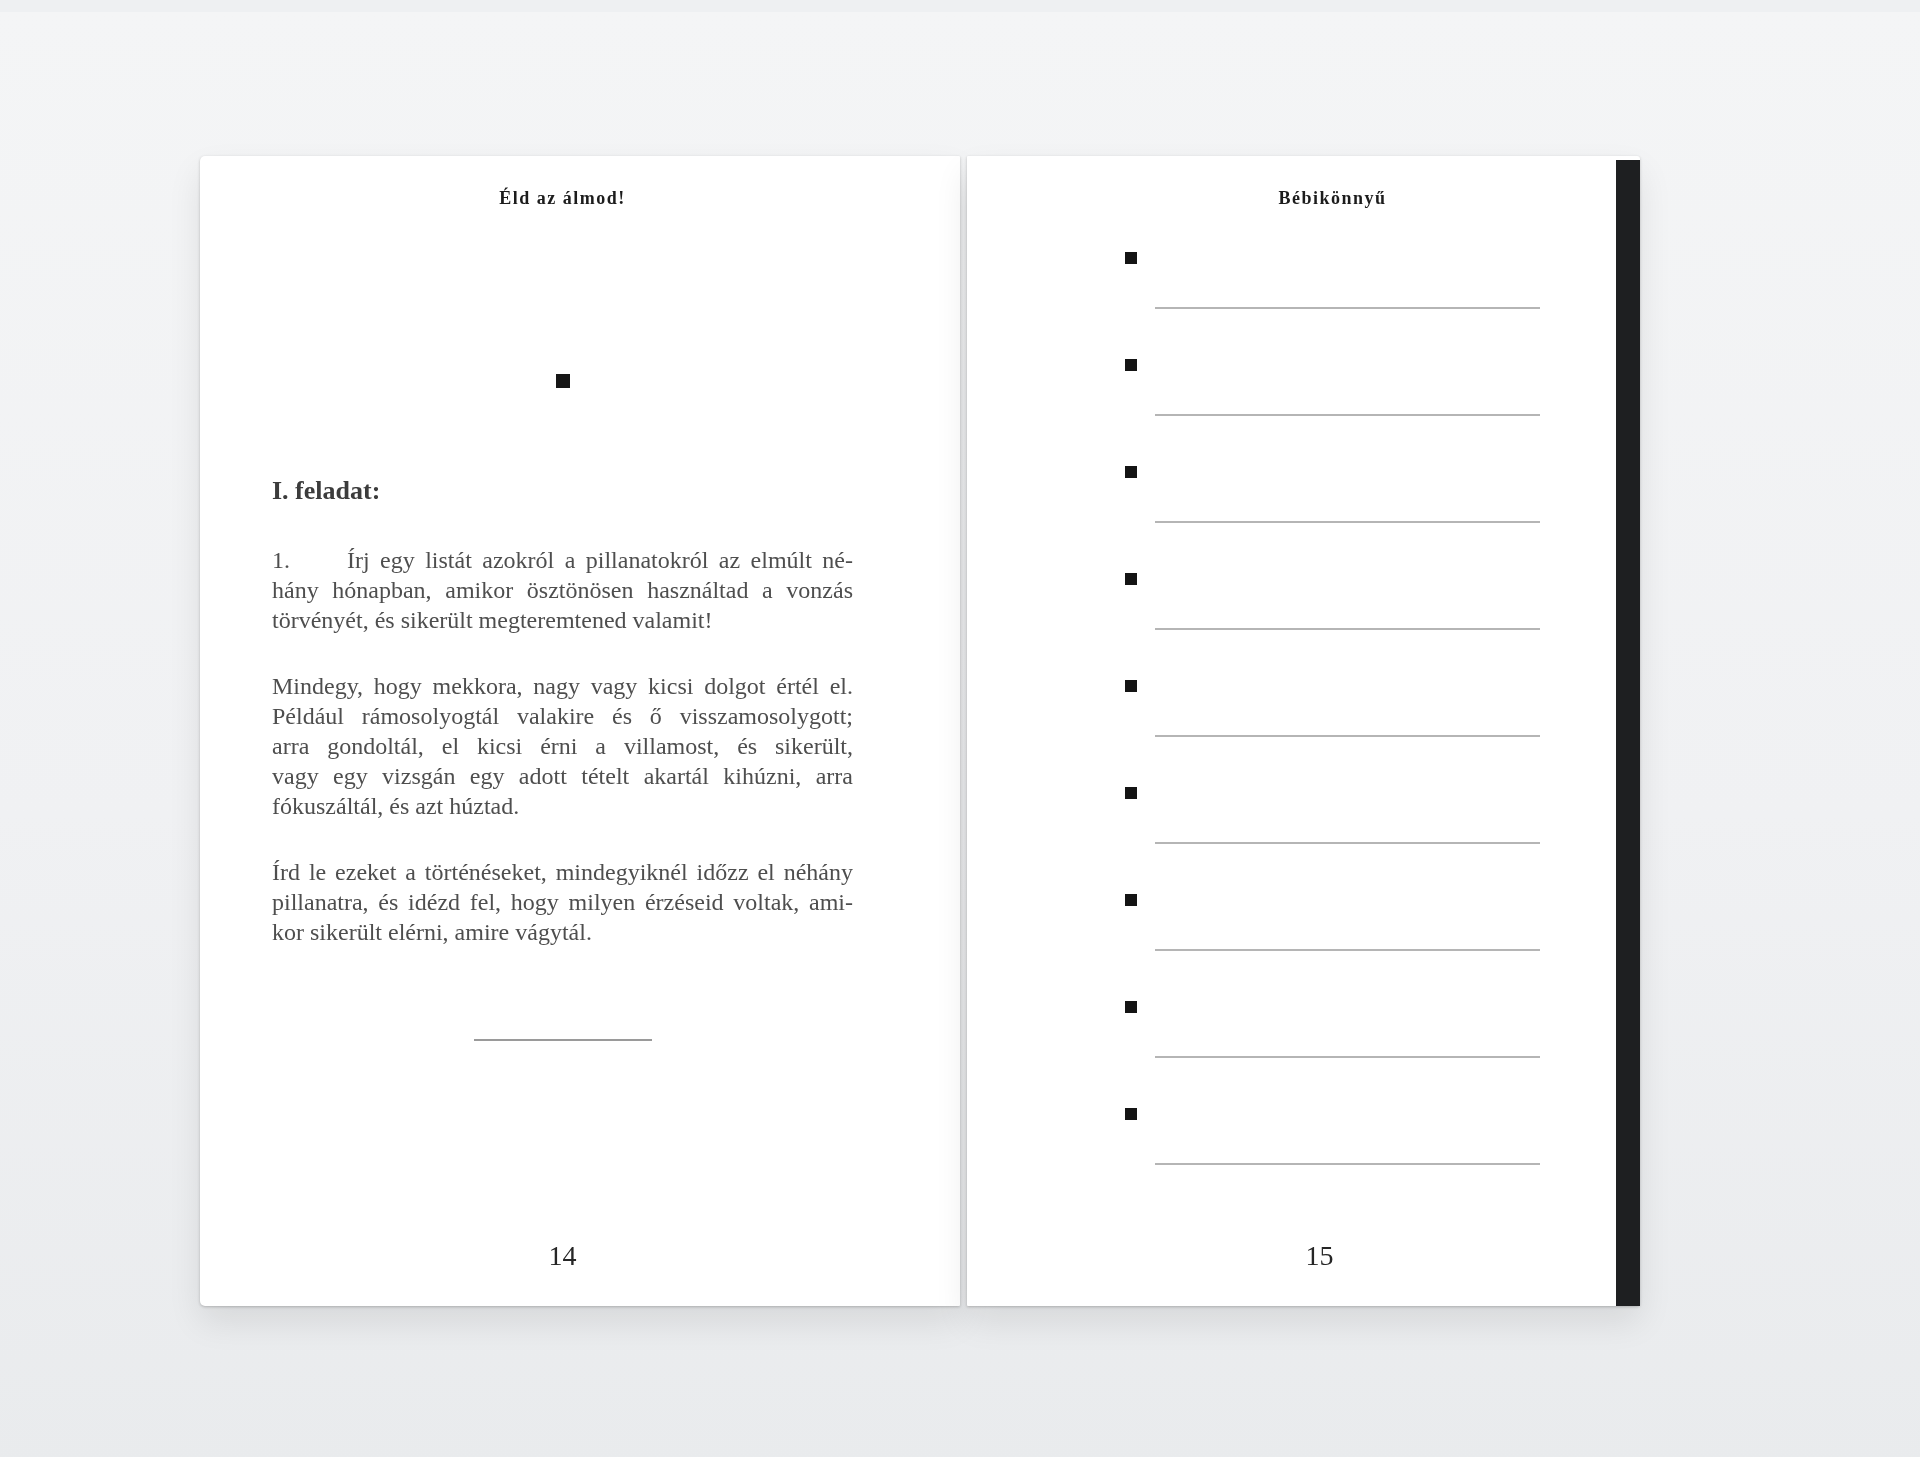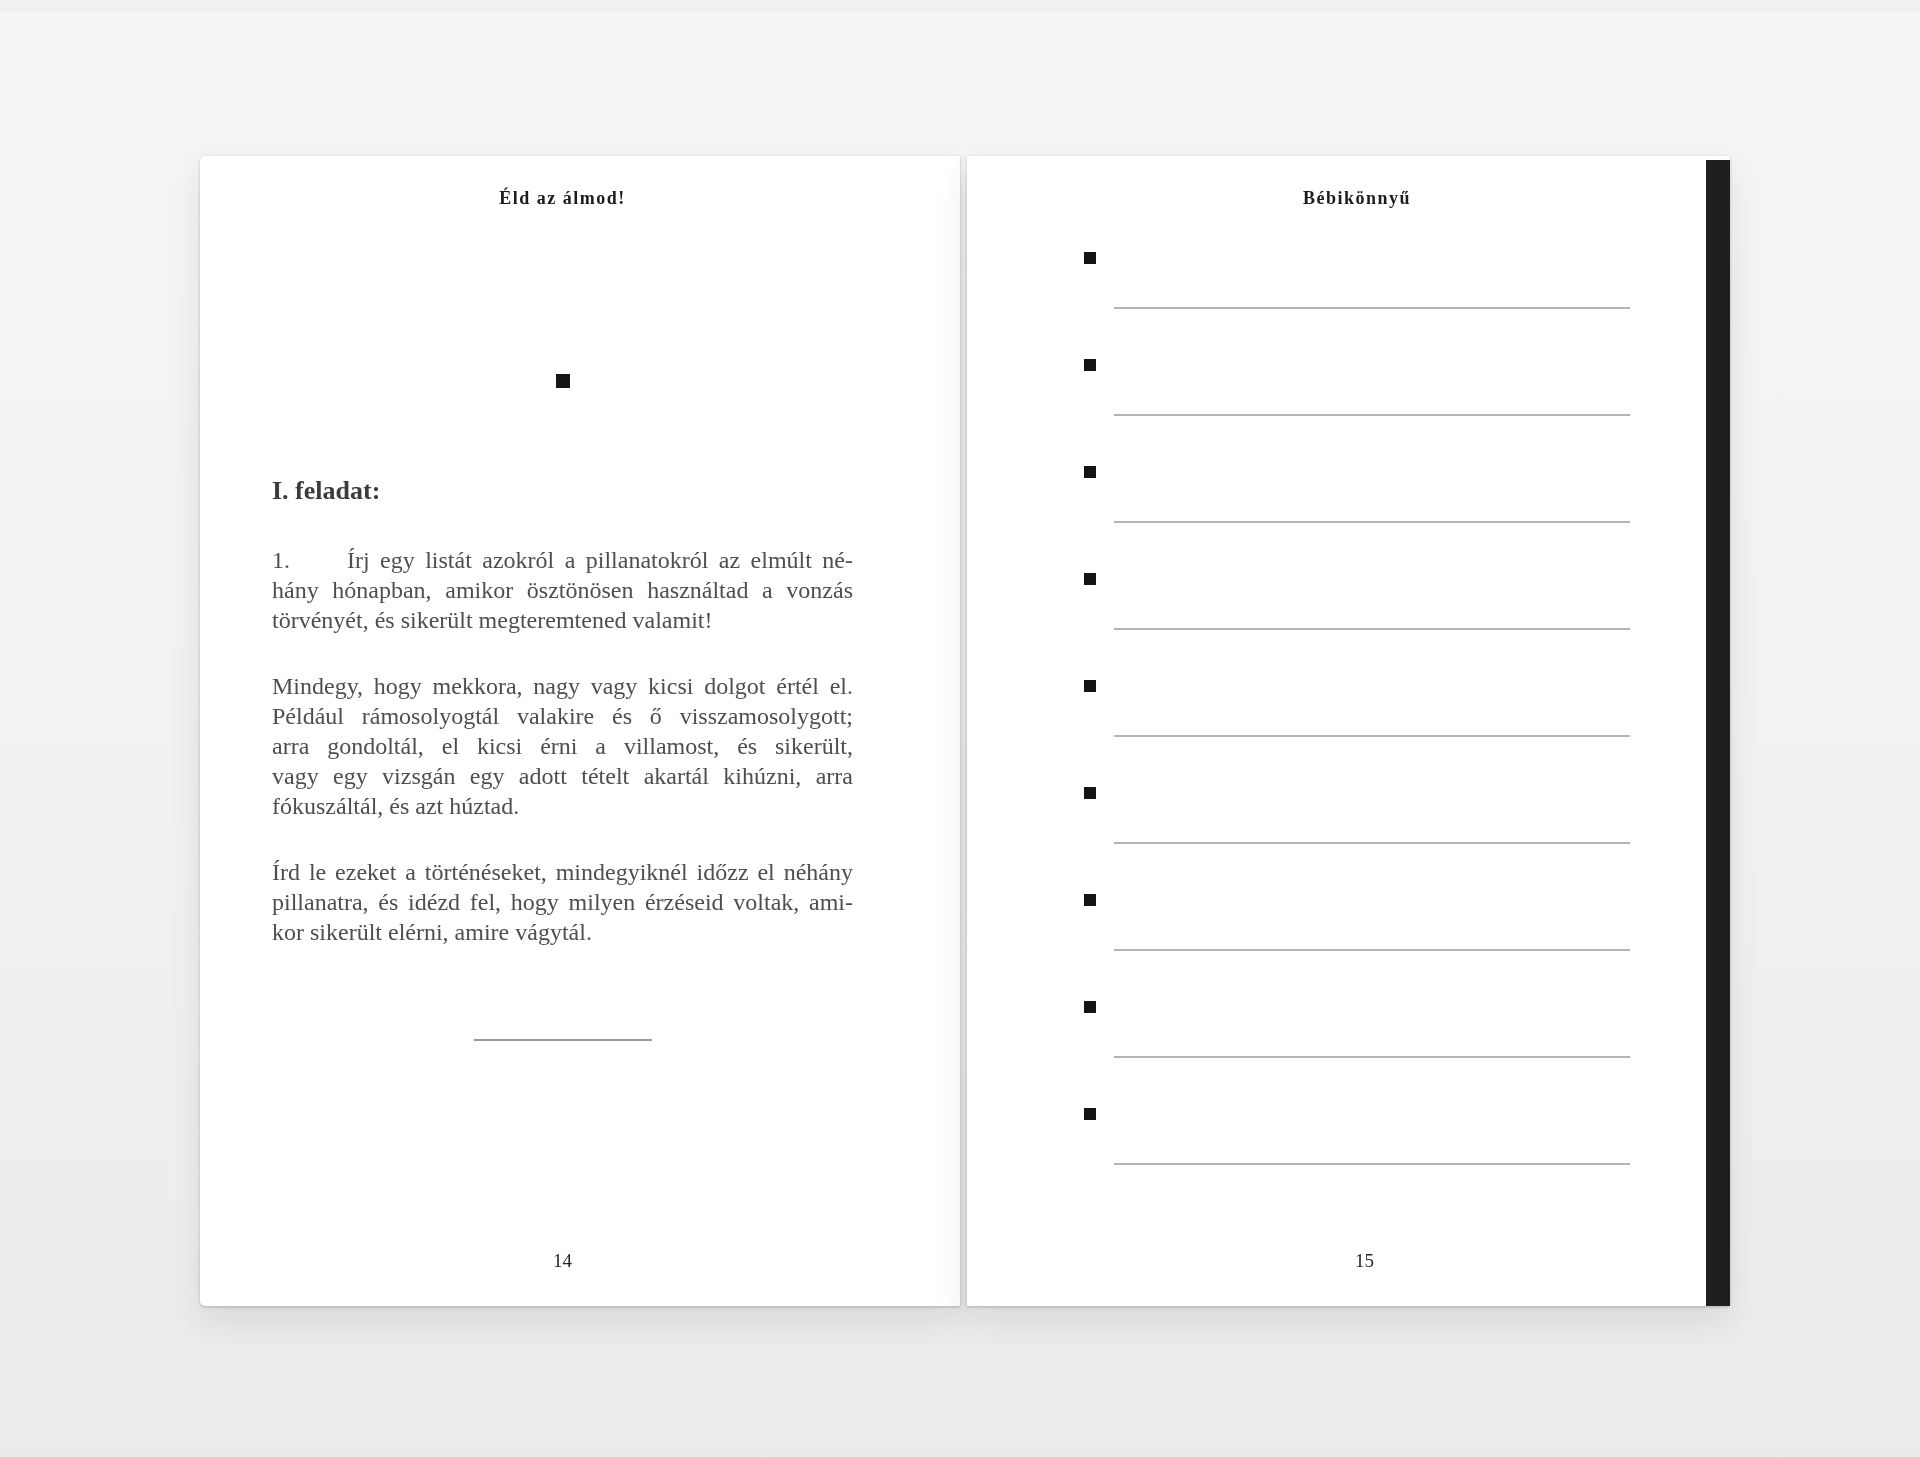--- a/index.html
+++ b/index.html
@@ -12,21 +12,21 @@
     font-family: "Liberation Serif", "DejaVu Serif", serif;
   }
   .page {
     position: absolute;
     top: 144px;
     height: 1150px;
     background: #ffffff;
     box-shadow: 0 1px 3px rgba(0,0,0,0.22), 0 16px 34px rgba(0,0,0,0.09);
   }
   .page-left  { left: 200px; width: 760px; border-radius: 5px 1px 1px 5px; }
-  .page-right { left: 967px; width: 763px; border-radius: 1px 3px 3px 1px; }
+  .page-right { left: 967px; width: 632px; border-radius: 1px 3px 3px 1px; padding-left: 41px; }
 
   
   .page-left .content { padding: 0 107px 0 72px; }
   .running-head {
     margin-top: 31px;
     font-size: 18px; line-height: 22px;
     font-weight: bold;
     letter-spacing: 1.5px;
     color: #1c1c1c;
     text-align: center;
@@ -55,21 +55,21 @@
   .pnum { display: inline-block; width: 75px; }
   .divider {
     width: 178px; height: 2px;
     margin: 92px auto 0;
     background: #9a9a9a;
   }
   .page-number {
     position: absolute;
     bottom: 34px; left: 72px; right: 107px;
     text-align: center;
-    font-size: 19px; color: #262626;
+    font-size: 28px; color: #262626;
   }
 
   
   .running-head-right { margin-left: 117px; margin-right: 100px; }
   .task-heading-right {
     margin: 6px 100px 0 117px;
     text-align: center;
     font-size: 26px; line-height: 28px;
     font-weight: bold;
     color: #3c3c3c;

